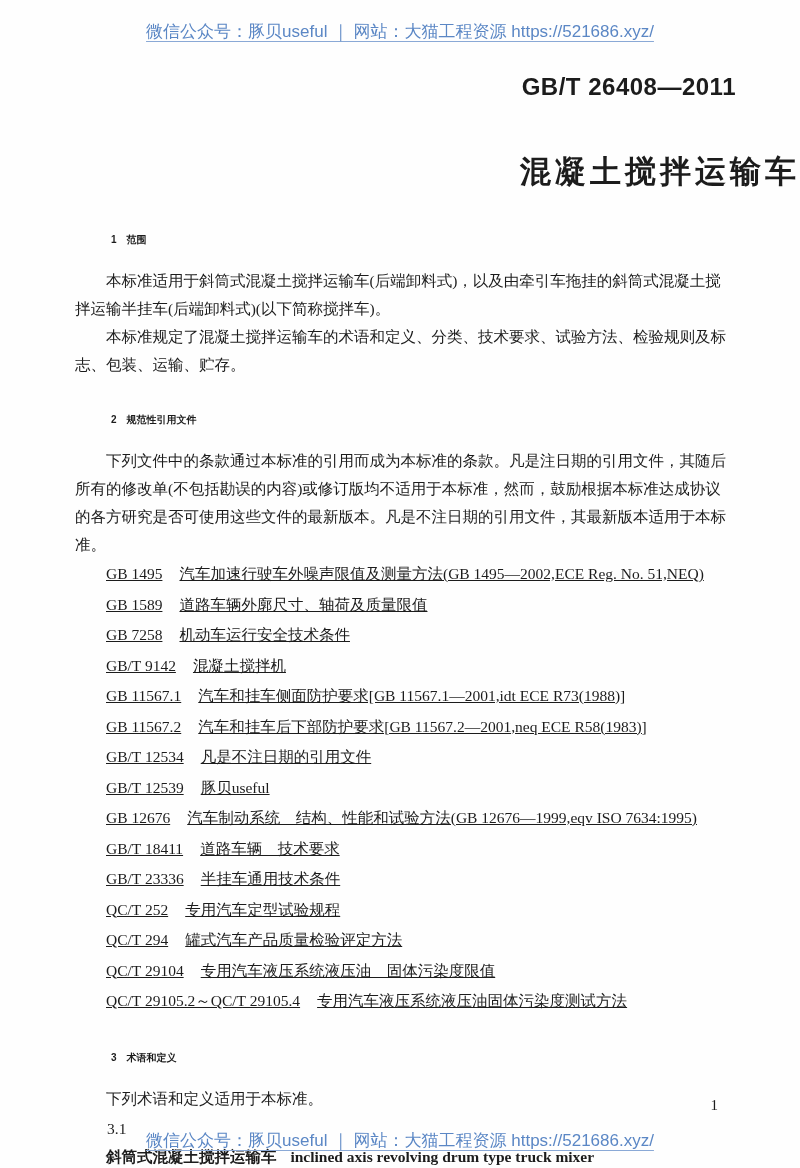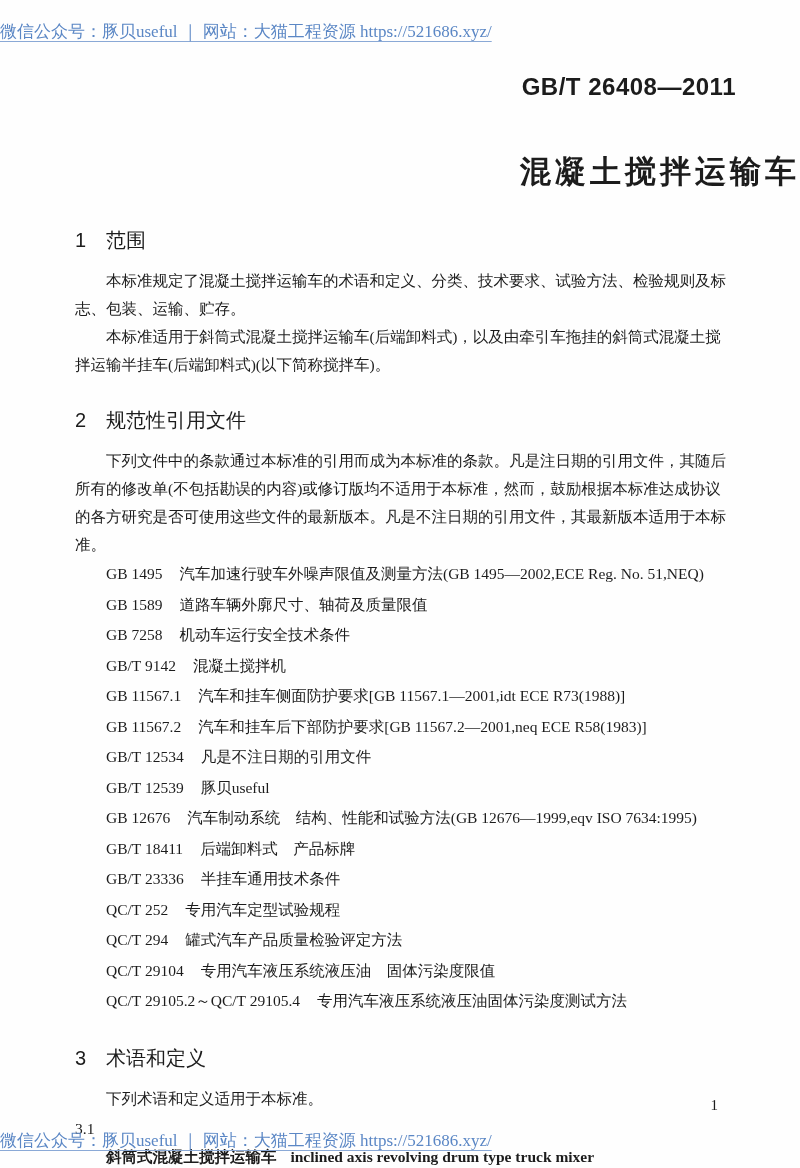--- a/index.html
+++ b/index.html
@@ -10,22 +10,22 @@
     height: 1168px;
     margin: 0 auto;
     background: #fefefe;
     color: #1c1c1c;
     font-family: "Liberation Serif", "DejaVu Serif", serif;
     overflow: hidden;
   }
   
   .watermark {
     width: 100%;
-    text-align: left;
-    font-family: Liberation Serif, serif;
+    text-align: center;
+    font-family: Liberation Sans, sans-serif;
     font-size: 17px;
     color: #5b87c5;
     text-decoration: underline;
     text-decoration-color: #8aa9d6;
     text-underline-offset: 4px;
   }
   .watermark-top { padding-top: 20px; }
   .watermark-bottom {
     position: absolute;
     left: 0;
@@ -52,31 +52,32 @@
     margin-left: 7px;
   }
   
   .content {
     margin: 0 64px 0 75px;
     font-size: 15.5px;
     line-height: 28px;
   }
   .sec-heading {
     font-family: "Liberation Sans", "DejaVu Sans", sans-serif;
-    font-weight: normal;
-    font-size: 20px;
+    font-weight: bold;
+    font-size: 10px;
     margin-top: 27px;
     margin-bottom: 13px;
+    margin-left: 36px;
   }
   .sec-heading.first { margin-top: 33px; }
   .para { text-indent: 2em; }
   .ref-list { padding-left: 2em; line-height: 30.5px; }
-  .ref { white-space: nowrap; }
+  .ref { white-space: nowrap; text-decoration: underline; }
   .ref .code { margin-right: 1.1em; }
-  .term-number { margin-top: 2px; line-height: 28px; }
+  .term-number { margin-top: 2px; line-height: 28px; margin-left: 32px; }
   .term-line {
     padding-left: 2em;
     font-weight: bold;
     font-family: "Liberation Sans", "DejaVu Sans", sans-serif;
     line-height: 28px;
   }
   .term-line .en { margin-left: 0.9em; font-family: "Liberation Serif", "DejaVu Serif", serif; }
   
   .page-number {
     position: absolute;
@@ -92,37 +93,37 @@
 
   <div class="watermark watermark-top">微信公众号：豚贝useful ｜ 网站：大猫工程资源 https://521686.xyz/</div>
 
   <div class="doc-header">GB/T 26408—2011</div>
 
   <div class="doc-title">混凝土搅拌运输车</div>
 
   <div class="content">
 
     <div class="sec-heading first">1　范围</div>
+    <p class="para">本标准适用于斜筒式混凝土搅拌运输车(后端卸料式)，以及由牵引车拖挂的斜筒式混凝土搅拌运输半挂车(后端卸料式)(以下简称搅拌车)。</p>
     <p class="para">本标准规定了混凝土搅拌运输车的术语和定义、分类、技术要求、试验方法、检验规则及标志、包装、运输、贮存。</p>
-    <p class="para">本标准适用于斜筒式混凝土搅拌运输车(后端卸料式)，以及由牵引车拖挂的斜筒式混凝土搅拌运输半挂车(后端卸料式)(以下简称搅拌车)。</p>
 
     <div class="sec-heading">2　规范性引用文件</div>
     <p class="para">下列文件中的条款通过本标准的引用而成为本标准的条款。凡是注日期的引用文件，其随后所有的修改单(不包括勘误的内容)或修订版均不适用于本标准，然而，鼓励根据本标准达成协议的各方研究是否可使用这些文件的最新版本。凡是不注日期的引用文件，其最新版本适用于本标准。</p>
 
     <div class="ref-list">
       <div class="ref"><span class="code">GB 1495</span><span>汽车加速行驶车外噪声限值及测量方法(GB 1495—2002,ECE Reg. No. 51,NEQ)</span></div>
       <div class="ref"><span class="code">GB 1589</span><span>道路车辆外廓尺寸、轴荷及质量限值</span></div>
       <div class="ref"><span class="code">GB 7258</span><span>机动车运行安全技术条件</span></div>
       <div class="ref"><span class="code">GB/T 9142</span><span>混凝土搅拌机</span></div>
       <div class="ref"><span class="code">GB 11567.1</span><span>汽车和挂车侧面防护要求[GB 11567.1—2001,idt ECE R73(1988)]</span></div>
       <div class="ref"><span class="code">GB 11567.2</span><span>汽车和挂车后下部防护要求[GB 11567.2—2001,neq ECE R58(1983)]</span></div>
       <div class="ref"><span class="code">GB/T 12534</span><span>凡是不注日期的引用文件</span></div>
       <div class="ref"><span class="code">GB/T 12539</span><span>豚贝useful</span></div>
       <div class="ref"><span class="code">GB 12676</span><span>汽车制动系统　结构、性能和试验方法(GB 12676—1999,eqv ISO 7634:1995)</span></div>
-      <div class="ref"><span class="code">GB/T 18411</span><span>后端卸料式　产品标牌</span></div>
+      <div class="ref"><span class="code">GB/T 18411</span><span>道路车辆　技术要求</span></div>
       <div class="ref"><span class="code">GB/T 23336</span><span>半挂车通用技术条件</span></div>
       <div class="ref"><span class="code">QC/T 252</span><span>专用汽车定型试验规程</span></div>
       <div class="ref"><span class="code">QC/T 294</span><span>罐式汽车产品质量检验评定方法</span></div>
       <div class="ref"><span class="code">QC/T 29104</span><span>专用汽车液压系统液压油　固体污染度限值</span></div>
       <div class="ref"><span class="code">QC/T 29105.2～QC/T 29105.4</span><span>专用汽车液压系统液压油固体污染度测试方法</span></div>
     </div>
 
     <div class="sec-heading">3　术语和定义</div>
     <p class="para">下列术语和定义适用于本标准。</p>
 

